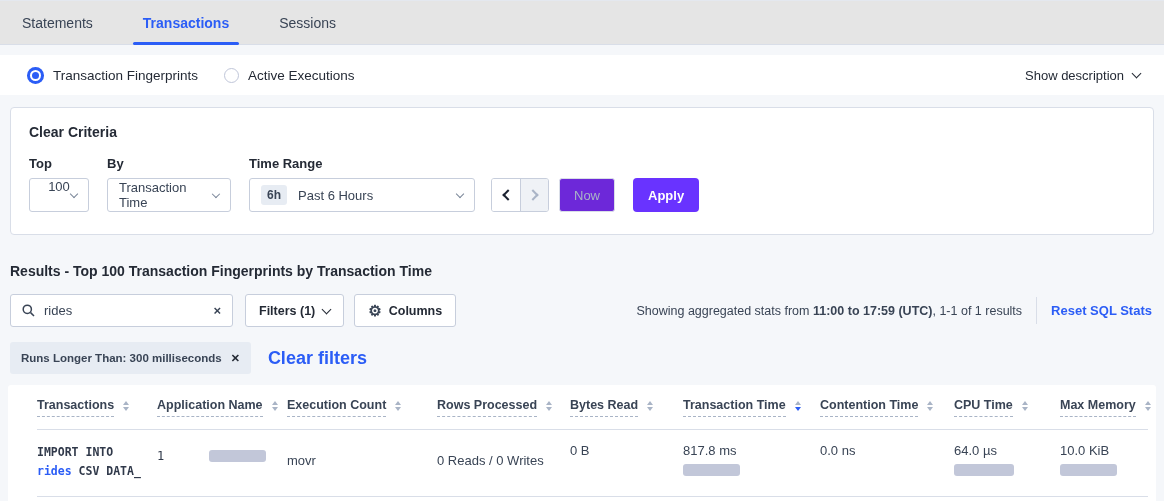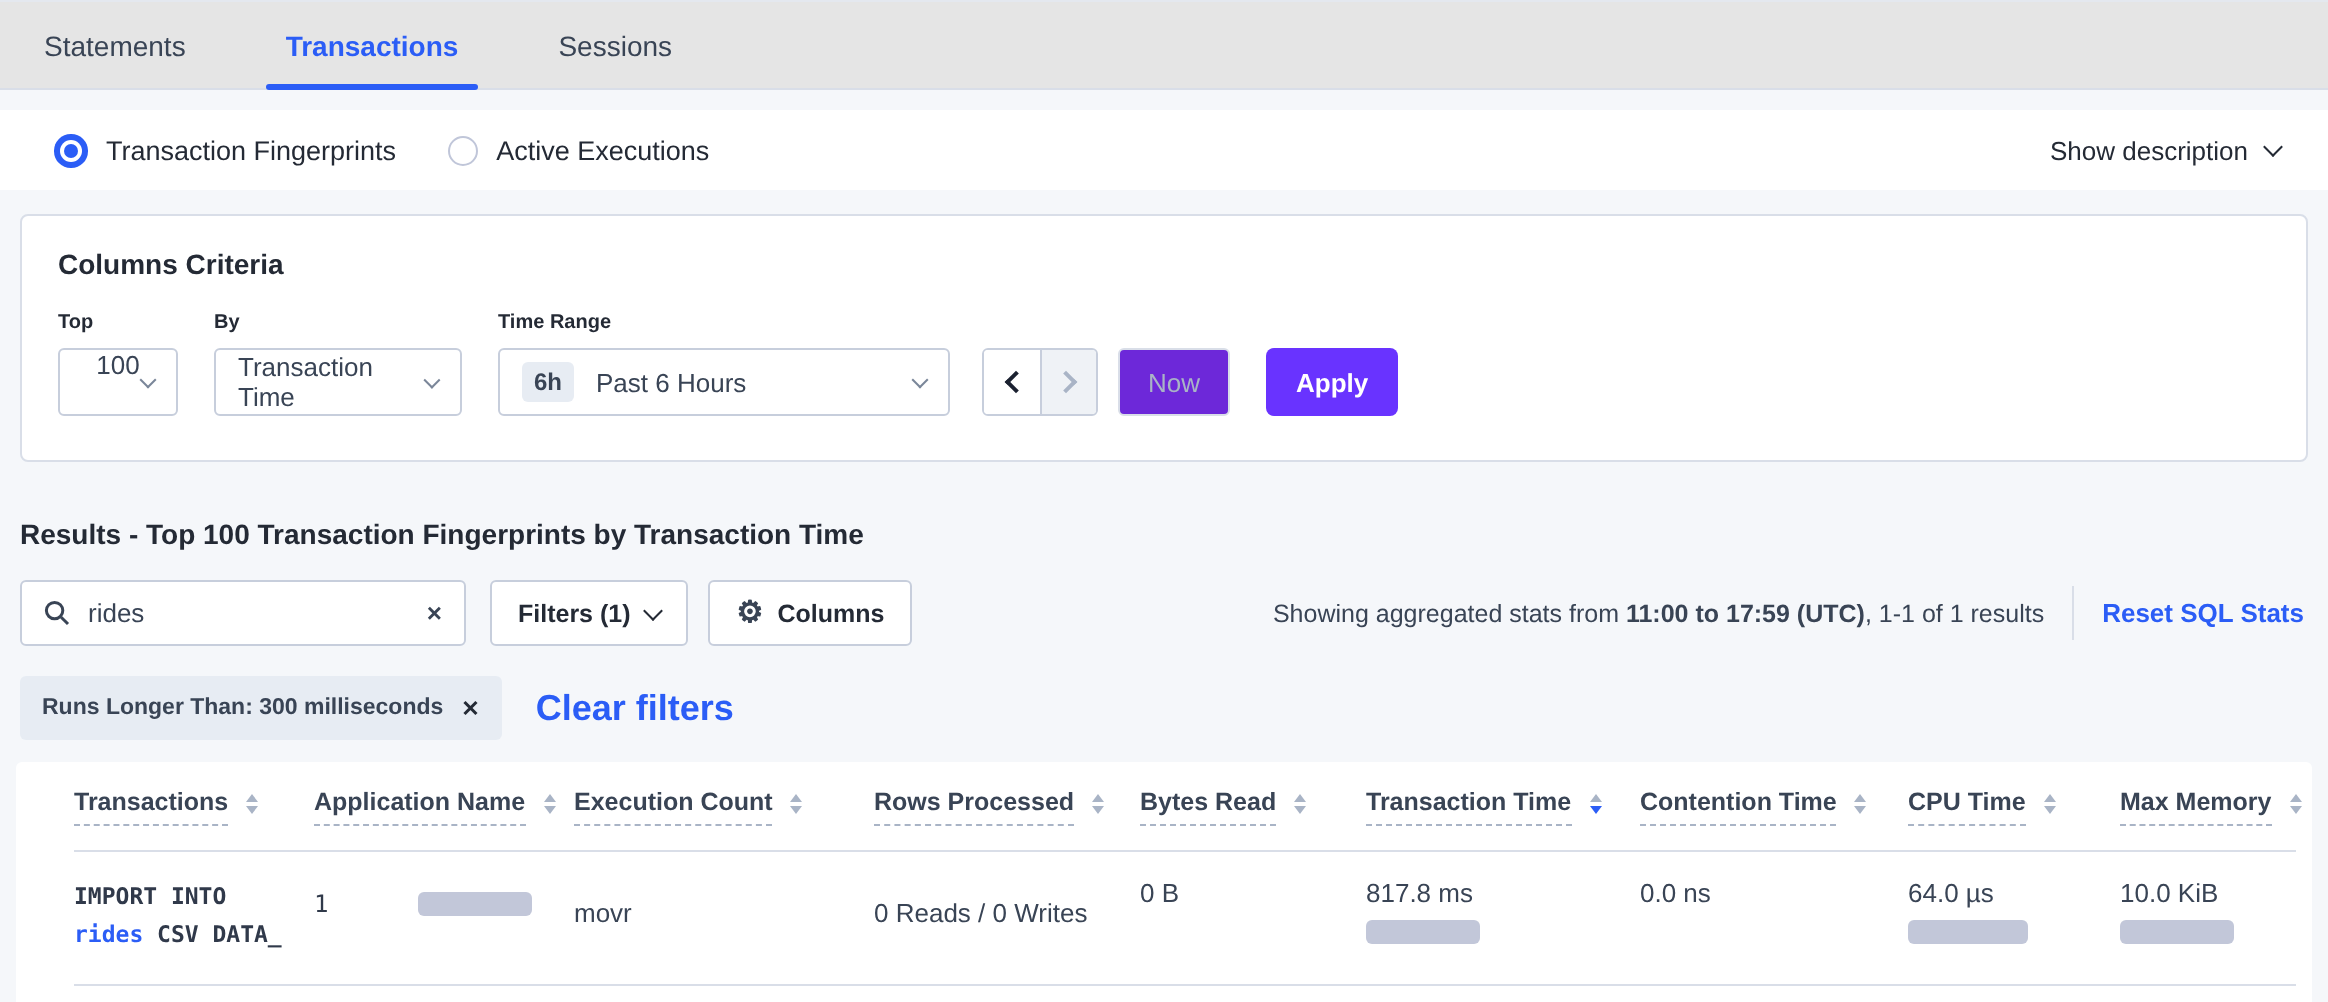--- a/index.html
+++ b/index.html
@@ -33,21 +33,21 @@
     font-size:13px; color:#242A35; cursor:pointer; }
   .chev-down { width:7px; height:7px; border-right:1.6px solid #242A35;
     border-bottom:1.6px solid #242A35; transform:rotate(45deg); margin-top:-4px; }
 
   
   .criteria-card { margin:12px 10px 0; background:#fff; border:1px solid #D9DEE8;
     border-radius:4px; padding:16px 18px 22px; }
   .criteria-title { font-size:14px; font-weight:700; color:#242A35; }
   .criteria-controls { display:flex; align-items:flex-end; margin-top:16px; }
   .field { display:flex; flex-direction:column; }
-  .field-label { font-size:10px; font-weight:700; color:#242A35; margin-bottom:7px; }
+  .field-label { font-size:13px; font-weight:700; color:#242A35; margin-bottom:7px; }
   .select { height:34px; border:1px solid #C7CEDC; border-radius:3px; background:#fff;
     display:flex; align-items:center; padding:0 11px; font-size:13px; color:#394455;
     cursor:pointer; }
   .select .sel-chev { margin-left:auto; width:6px; height:6px;
     border-right:1.5px solid #7A8699; border-bottom:1.5px solid #7A8699;
     transform:rotate(45deg); margin-top:-3px; }
   .sel-top { width:60px;flex-direction:column; }
   .sel-by { width:124px; margin-right:0; }
   .sel-range { width:226px; }
   .range-badge { background:#E7ECF3; border-radius:3px; padding:3px 6px;
@@ -145,21 +145,21 @@
     <span class="radio unsel"></span>
     <span>Active Executions</span>
   </div>
   <div class="show-desc">
     <span>Show description</span>
     <span class="chev-down"></span>
   </div>
 </section>
 
 <section class="criteria-card">
-  <div class="criteria-title">Columns Criteria</div>
+  <div class="criteria-title">Clear Criteria</div>
   <div class="criteria-controls">
     <div class="field">
       <span class="field-label">Top</span>
       <div class="select sel-top">
         <span>100</span>
         <span class="sel-chev"></span>
       </div>
     </div>
     <div class="field ml18">
       <span class="field-label">By</span>

